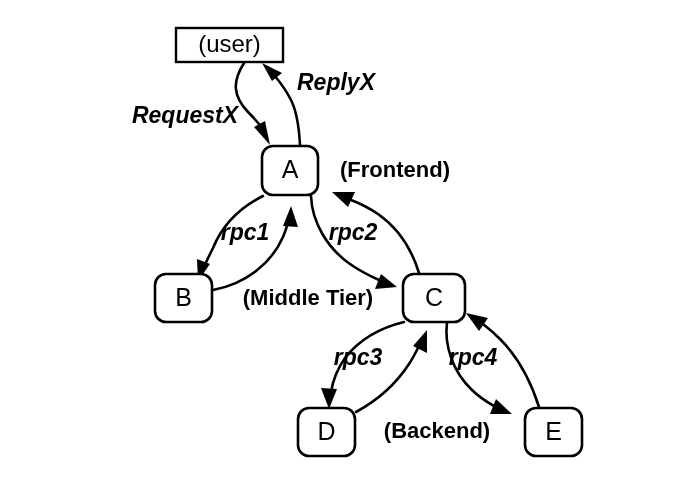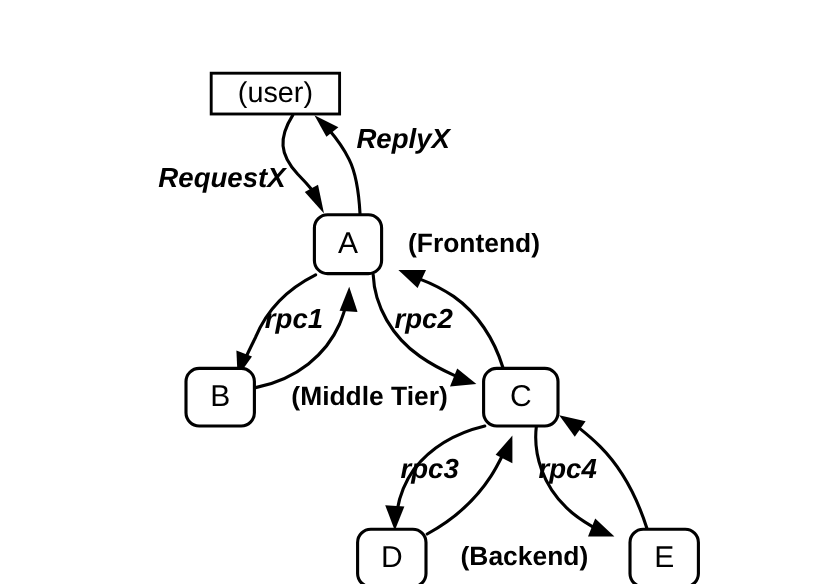--- a/index.html
+++ b/index.html
@@ -12,21 +12,20 @@
     width: 688px;
     height: 487px;
     font-family: "Liberation Sans", sans-serif;
     overflow: hidden;
   }
   #diagram-root {
     position: relative;
     width: 688px;
     height: 407px;
     background: #ffffff;
-    margin-top: 33px;
   }
   #diagram-svg {
     position: absolute;
     top: 0;
     left: 0;
     width: 688px;
     height: 487px;
     display: block;
   }
   .node-box {

